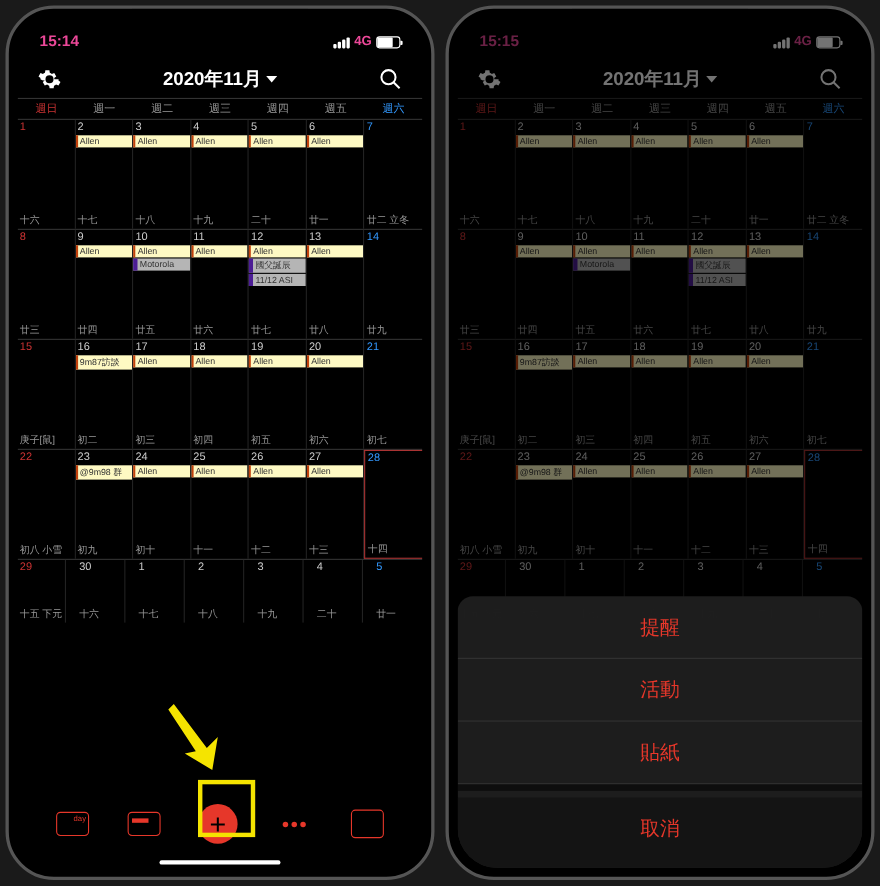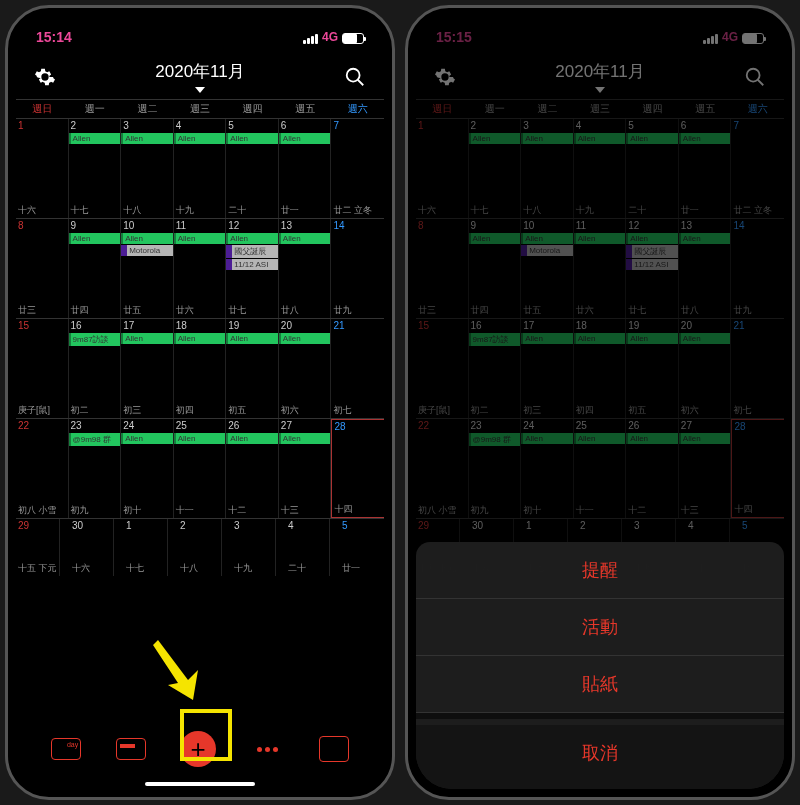--- a/index.html
+++ b/index.html
@@ -60,21 +60,21 @@
 .battery-fill { width: 70%; height: 100%; background: #fff; border-radius: 1px; }
 
 .header {
   display: flex;
   justify-content: space-between;
   align-items: center;
   padding: 8px 18px 6px;
   color: #fff;
 }
 .gear, .search { width: 22px; height: 22px; }
-.title { font-size: 17px; font-weight: 400; display: flex; align-items: center; gap: 4px; flex-direction: column; }
+.title { font-size: 17px; font-weight: 700; display: flex; align-items: center; gap: 4px; }
 .tri { width: 0; height: 0; border-left: 5px solid transparent; border-right: 5px solid transparent; border-top: 6px solid #fff; }
 
 .weekdays {
   display: grid;
   grid-template-columns: repeat(7, 1fr);
   font-size: 10px;
   color: #999;
   text-align: center;
   border-top: 0.5px solid #333;
 }
@@ -83,22 +83,22 @@
 .weekdays .sat { color: #39f; }
 
 .month-grid { display: flex; flex-direction: column; }
 .week-row { display: grid; grid-template-columns: repeat(7, 1fr); height: 100px; border-top: 0.5px solid #333; }
 .week-row.short { height: 58px; gap: 10px; }
 .day-cell { border-right: 0.5px solid #222; position: relative; font-size: 9px; color: #ccc; overflow: hidden; }
 .day-cell:last-child { border-right: none; }
 .daynum { position: absolute; top: 1px; left: 2px; font-size: 10px; }
 .daynum.sun { color: #c33; }
 .daynum.sat { color: #39f; }
-.event { background: #22c55e; color: #333; font-size: 8px; padding: 1px 2px; margin-top: 14px; border-left: 2px solid #15803d; white-space: nowrap; overflow: hidden; }
-.event2 { background: #b5b5b5; color: #333; font-size: 8px; padding: 1px 2px; margin-top: 1px; border-left: 6px solid #4c1d95; white-space: nowrap; overflow: hidden; }
+.event { background: #fef9c3; color: #333; font-size: 8px; padding: 1px 2px; margin-top: 14px; border-left: 2px solid #c2410c; white-space: nowrap; overflow: hidden; }
+.event2 { background: #b5b5b5; color: #333; font-size: 8px; padding: 1px 2px; margin-top: 1px; border-left: 4px solid #4c1d95; white-space: nowrap; overflow: hidden; }
 .lunar { position: absolute; bottom: 1px; left: 2px; font-size: 9px; color: #999; }
 .today { border: 1px solid #a33; }
 
 .bottom-bar {
   position: absolute;
   bottom: 8px;
   left: 0; right: 0;
   height: 54px;
   display: flex;
   justify-content: space-around;

